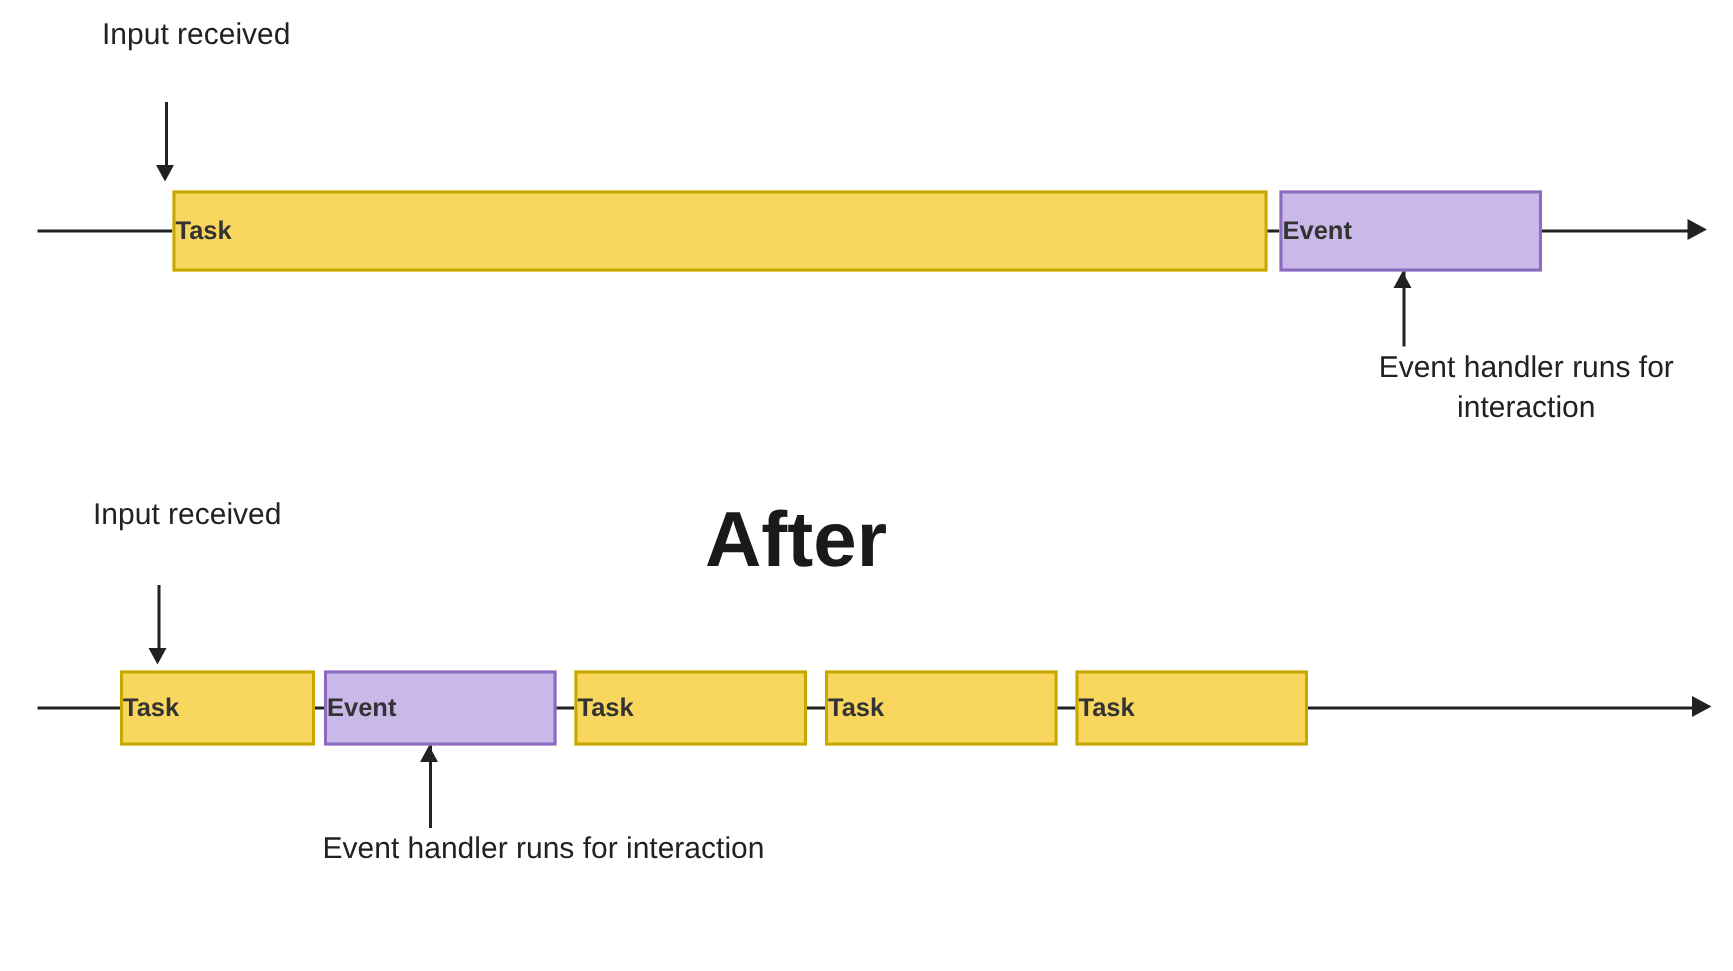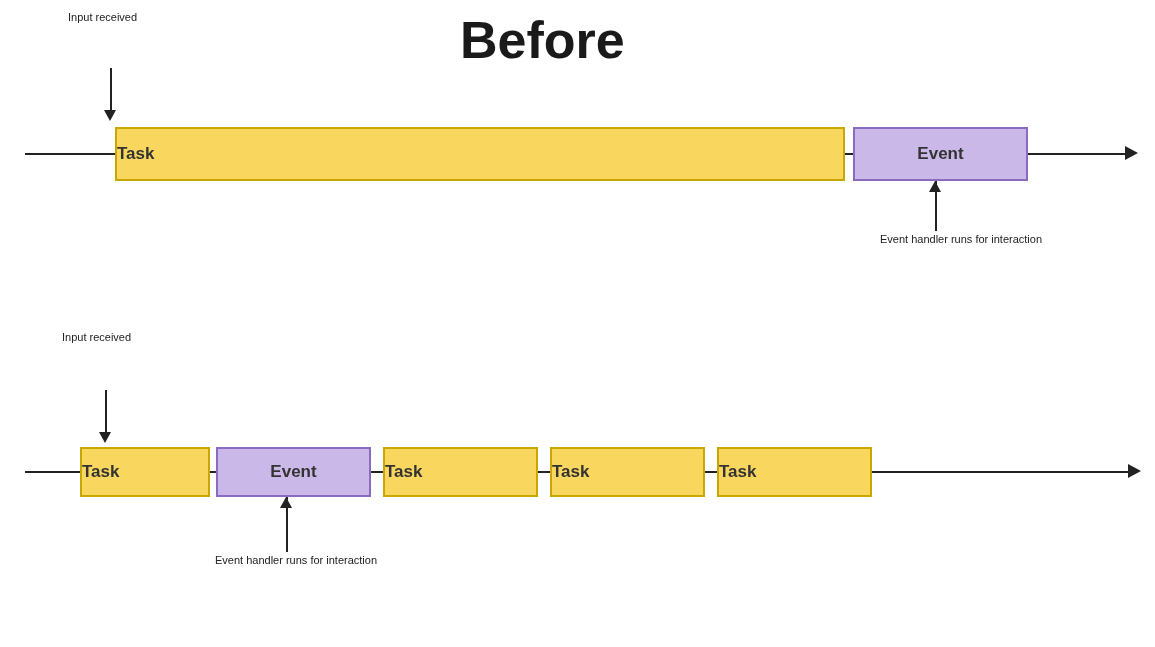--- a/index.html
+++ b/index.html
@@ -57,33 +57,32 @@
       color: #333;
     }
 
     
     .block-event {
       position: absolute;
       background: #c9b8e8;
       border: 2.5px solid #8a6bbf;
       display: flex;
       align-items: center;
-      justify-content: center;
       font-size: 17px;
       font-weight: 600;
       color: #333;
     }
 
     
     .annotation {
       position: absolute;
-      font-size: 11px;
+      font-size: 20px;
       color: #222;
       line-height: 1.35;
-      text-align: left;
+      text-align: center;
     }
 
     
     .arrow-down-line {
       position: absolute;
       width: 2px;
       background: #222;
     }
     .arrow-down-head {
       position: absolute;
@@ -107,21 +106,20 @@
       border-left: 6px solid transparent;
       border-right: 6px solid transparent;
       border-bottom: 11px solid #222;
     }
   </style>
 </head>
 <body>
 
 <div class="diagram-container">
 
-  <div class="section-title" style="left: 460px; top: 10px;">Before</div>
 
   <div class="annotation" style="left: 68px; top: 10px;">
     <span>Input
 received</span>
   </div>
 
   <div class="arrow-down-line" style="left: 110px; top: 68px; height: 44px;"></div>
   <div class="arrow-down-head" style="left: 104px; top: 110px;"></div>
 
   <div class="timeline-line" style="left: 25px; top: 153px; width: 90px;"></div>
@@ -141,20 +139,21 @@
   <div class="arrow-right" style="left: 1125px; top: 146px;"></div>
 
   <div class="arrow-up-line" style="left: 935px; top: 181px; height: 50px;"></div>
   <div class="arrow-up-head" style="left: 929px; top: 181px;"></div>
 
   <div class="annotation" style="left: 880px; top: 232px;">
     <span>Event handler
 runs for interaction</span>
   </div>
 
+  <div class="section-title" style="left: 470px; top: 330px;">After</div>
 
   <div class="annotation" style="left: 62px; top: 330px;">
     <span>Input
 received</span>
   </div>
 
   <div class="arrow-down-line" style="left: 105px; top: 390px; height: 44px;"></div>
   <div class="arrow-down-head" style="left: 99px; top: 432px;"></div>
 
   <div class="timeline-line" style="left: 25px; top: 471px; width: 55px;"></div>

